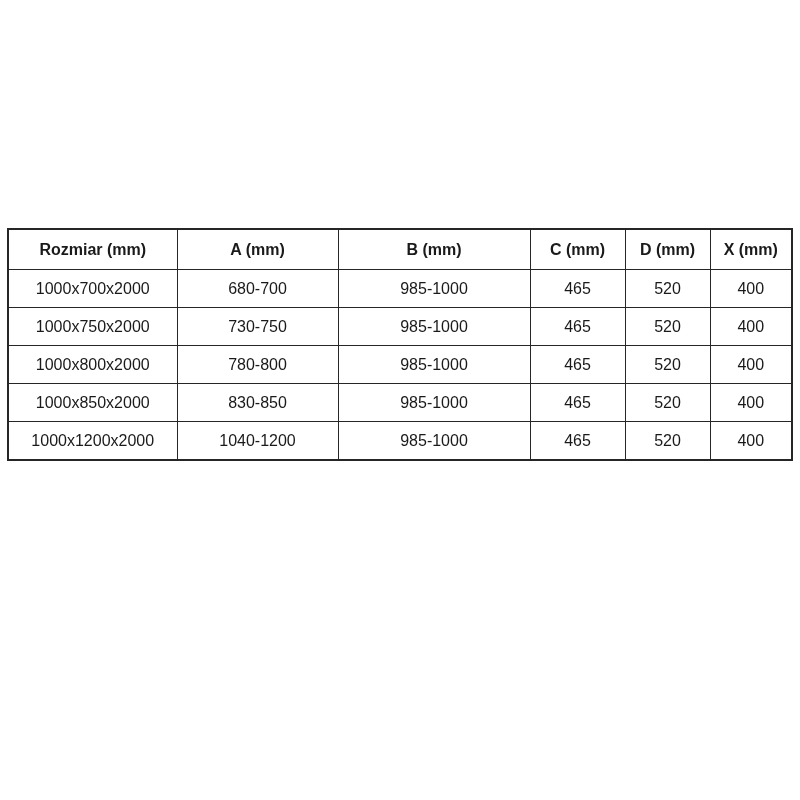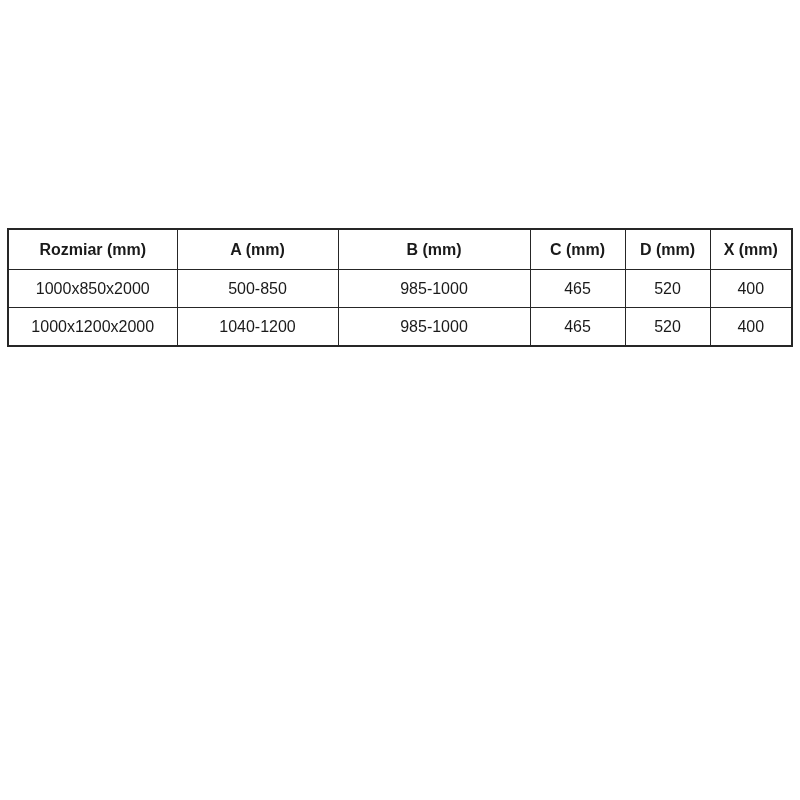--- a/index.html
+++ b/index.html
@@ -69,22 +69,46 @@
           <th>Rozmiar (mm)</th>
           <th>A (mm)</th>
           <th>B (mm)</th>
           <th>C (mm)</th>
           <th>D (mm)</th>
           <th>X (mm)</th>
         </tr>
     </thead>
     <tbody>
         <tr>
+          <td>1000x700x2000</td>
+          <td>680-700</td>
+          <td>985-1000</td>
+          <td>465</td>
+          <td>520</td>
+          <td>400</td>
+        </tr>
+        <tr>
+          <td>1000x750x2000</td>
+          <td>730-750</td>
+          <td>985-1000</td>
+          <td>465</td>
+          <td>520</td>
+          <td>400</td>
+        </tr>
+        <tr>
+          <td>1000x800x2000</td>
+          <td>780-800</td>
+          <td>985-1000</td>
+          <td>465</td>
+          <td>520</td>
+          <td>400</td>
+        </tr>
+        <tr>
           <td>1000x850x2000</td>
-          <td>500-850</td>
+          <td>830-850</td>
           <td>985-1000</td>
           <td>465</td>
           <td>520</td>
           <td>400</td>
         </tr>
         <tr>
           <td>1000x1200x2000</td>
           <td>1040-1200</td>
           <td>985-1000</td>
           <td>465</td>

